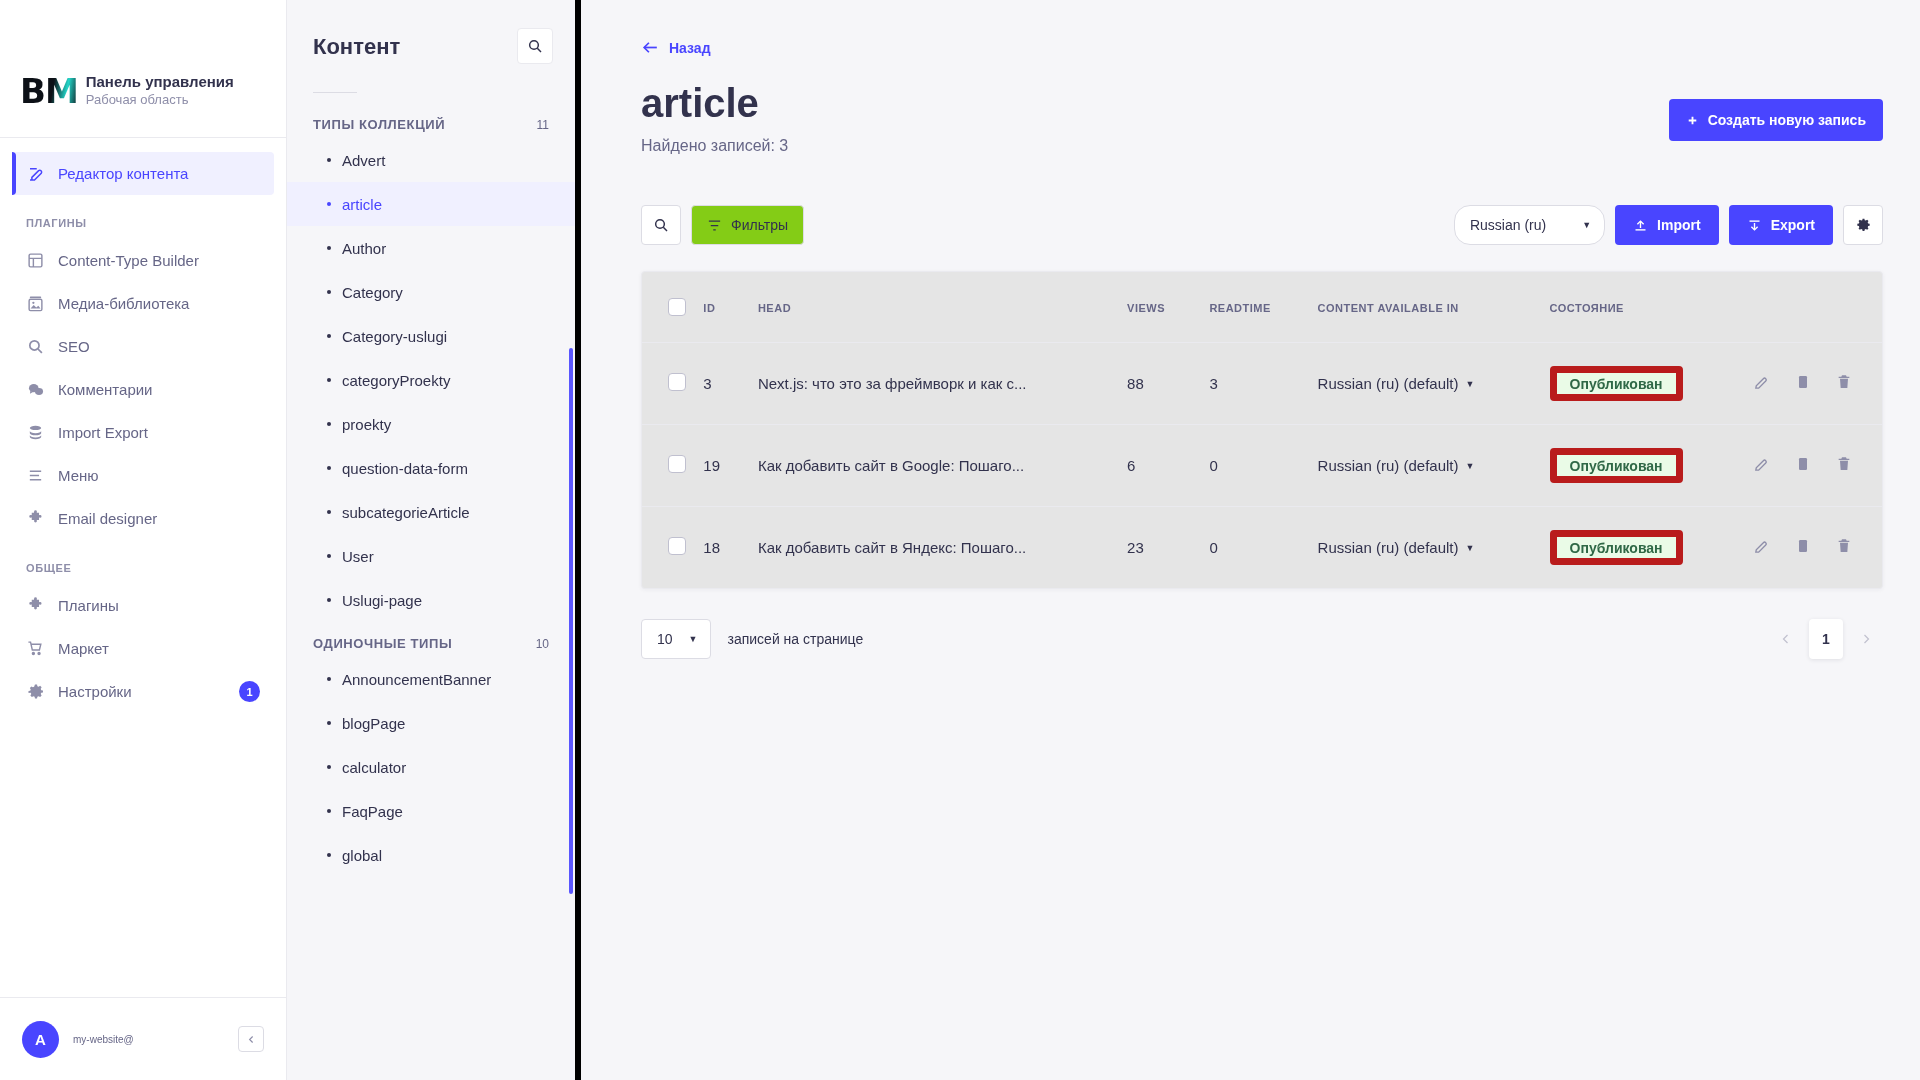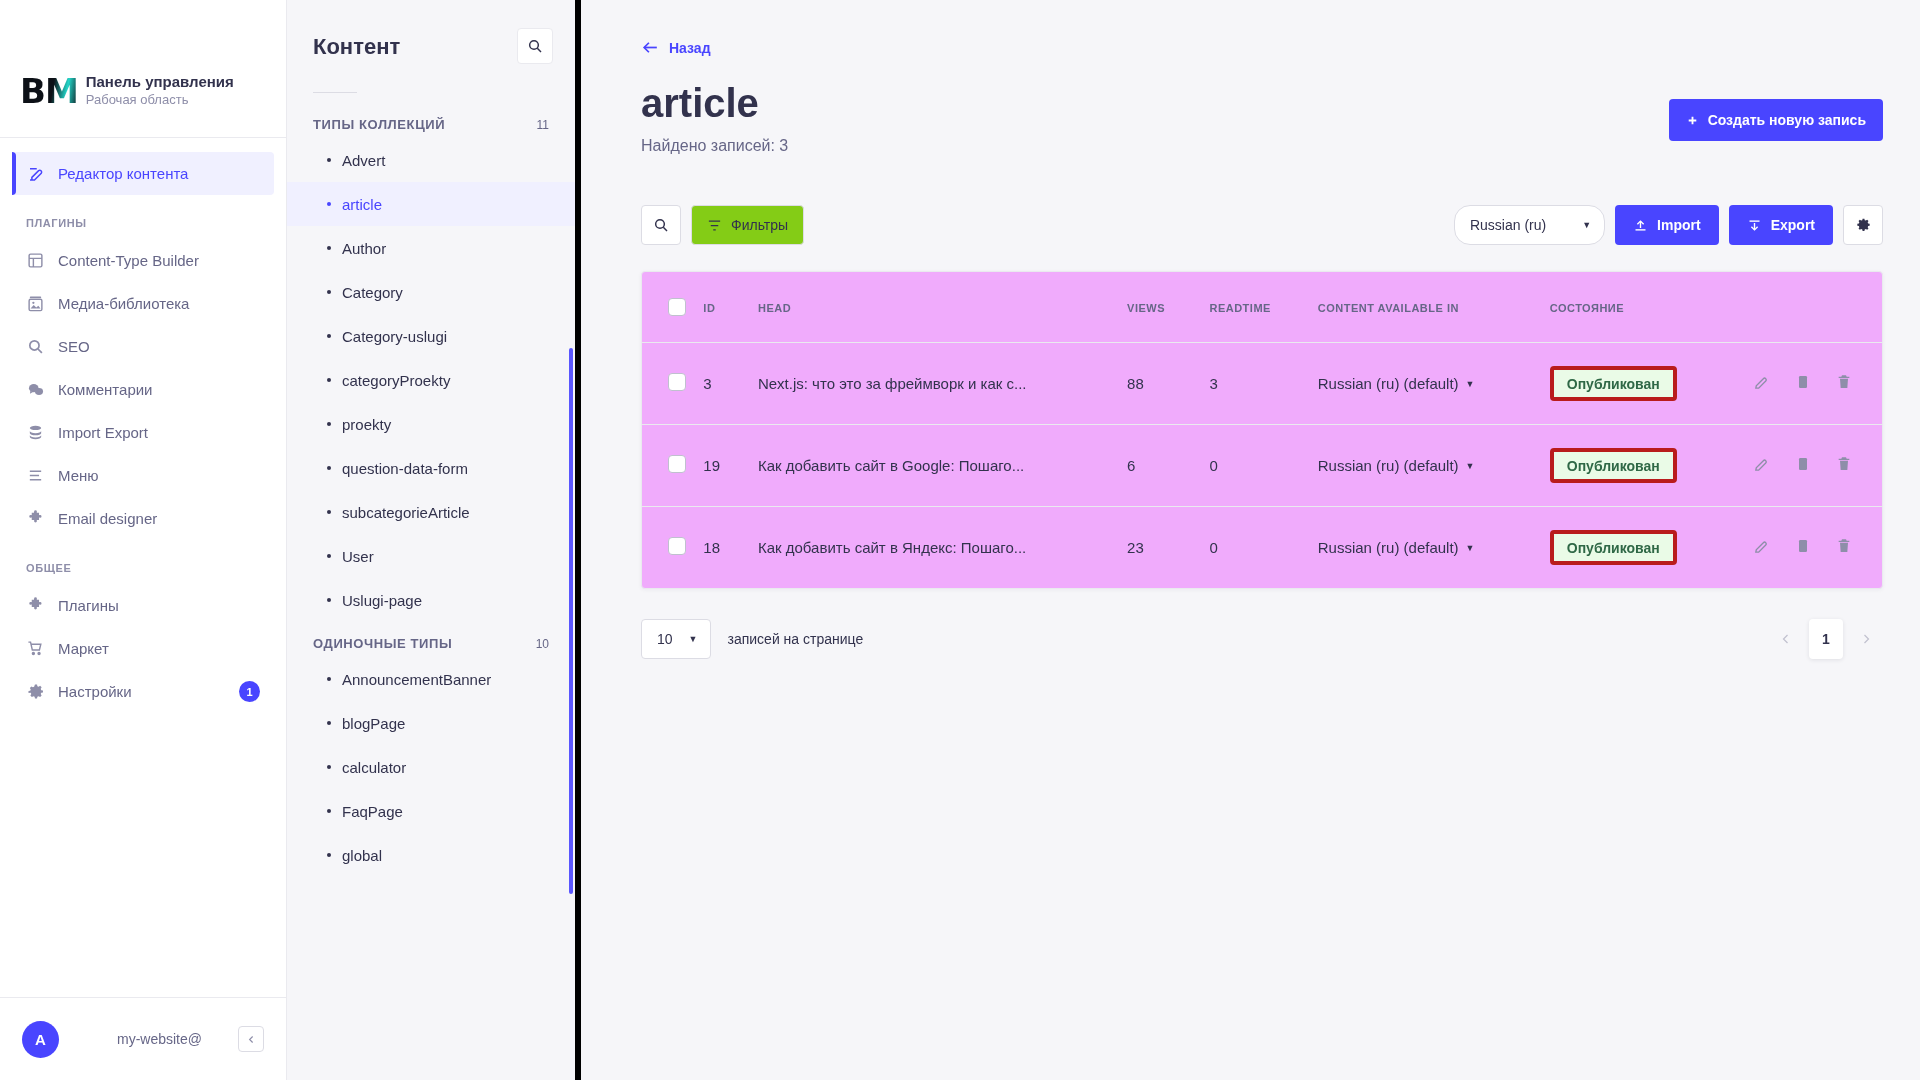--- a/index.html
+++ b/index.html
@@ -64,21 +64,21 @@
   .user-bar {
     border-top: 1px solid #eaeaef;
     height: 83px; display: flex; align-items: center; gap: 14px;
     padding: 0 22px; cursor: pointer;
   }
   .avatar {
     width: 37px; height: 37px; border-radius: 50%;
     background: #4945ff; color: #fff; font-size: 15px; font-weight: 600;
     display: flex; align-items: center; justify-content: center; flex: none;
   }
-  .user-name { font-size: 14px; color: #666687; flex: 1; margin-left: 44px; }
+  .user-name { font-size: 10px; color: #666687; flex: 1; }
   .collapse-btn {
     width: 26px; height: 26px; border: 1px solid #dcdce4; border-radius: 4px;
     background: #fff; display: flex; align-items: center; justify-content: center;
     color: #8e8ea9; font-size: 11px; cursor: pointer; flex: none;
   }
 
   
   .ct-panel {
     width: 294px; min-width: 294px; height: 1080px;
     background: #f6f6f9; border-right: 6px solid #000000;
@@ -167,21 +167,21 @@
     display: inline-flex; align-items: center; gap: 9px;
     height: 40px; padding: 0 18px; border-radius: 4px;
     background: #4945ff; color: #fff; border: none;
     font-size: 14px; font-weight: 600; cursor: pointer;
     font-family: "Liberation Sans", sans-serif;
   }
 
   
   .table-card {
     margin: 26px 0 0 23px;
-    background: #f0abfc; border: 1px solid #eaeaef; border-radius: 4px;
+    background: #e5e5e5; border: 1px solid #eaeaef; border-radius: 4px;
     box-shadow: 0 1px 4px rgba(33,33,52,0.05);
     overflow: hidden;
   }
   table { width: 100%; border-collapse: collapse; }
   thead th {
     text-align: left; font-size: 11px; font-weight: 600; letter-spacing: .5px;
     color: #666687; text-transform: uppercase;
     padding: 26px 0 24px 0; border-bottom: 1px solid #eaeaef;
   }
   tbody td {
@@ -198,21 +198,21 @@
   .c-state { width: 206px; }
   .c-actions { text-align: right; padding-right: 30px !important; }
   .chk {
     width: 18px; height: 18px; border: 1px solid #c0c0cf; border-radius: 4px;
     background: #fff; display: inline-block; cursor: pointer;
   }
   .trunc { white-space: nowrap; overflow: hidden; text-overflow: ellipsis; display: block; max-width: 348px; }
   .avail-val { display: inline-flex; align-items: center; gap: 7px; cursor: pointer; }
   .badge {
     display: inline-flex; align-items: center; justify-content: center;
-    background: #eafbe7; color: #2f6846; border: 4px solid #b91c1c;
+    background: #eafbe7; color: #2f6846; border: 7px solid #b91c1c;
     border-radius: 4px; height: 35px; padding: 0 13px;
     font-size: 14px; font-weight: 600;
   }
   .act { display: inline-flex; gap: 25px; align-items: center; color: #8e8ea9; }
   .act span { cursor: pointer; display:inline-flex; }
 
   
   .pager {
     display: flex; align-items: center; margin: 30px 0 0 23px;
   }

